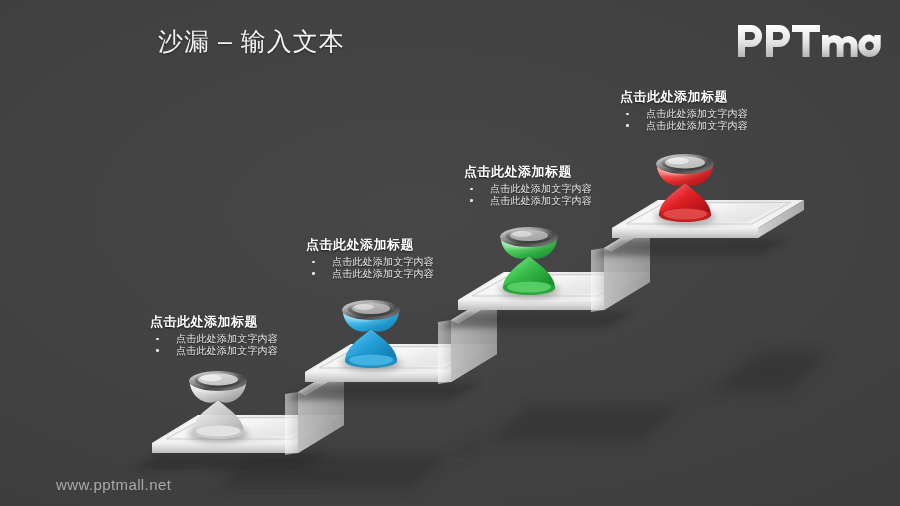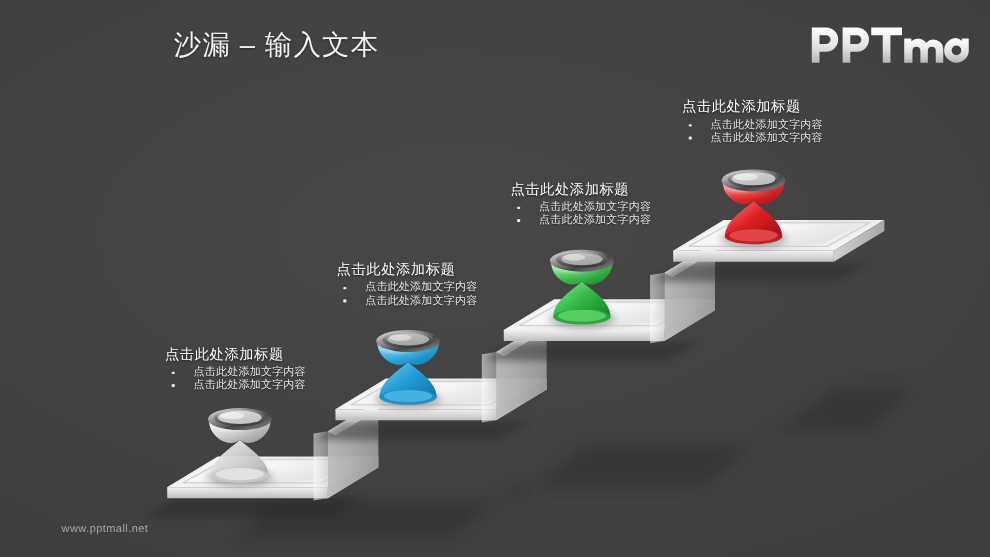--- a/index.html
+++ b/index.html
@@ -23,33 +23,33 @@
     text-shadow:0 1px 2px rgba(0,0,0,.45);
     white-space:nowrap;
   }
   .logo{
     position:absolute;right:18px;top:22px;
     height:38px;display:flex;align-items:center;
   }
   .logo svg{display:block;}
   .footer{
     position:absolute;left:56px;top:476px;
-    font-size:10px;color:#a9a9a9;letter-spacing:.4px;
+    font-size:15px;color:#a9a9a9;letter-spacing:.4px;
   }
 
   
   #stage{position:absolute;left:0;top:0;width:900px;height:506px;}
   #stage svg{position:absolute;left:0;top:0;}
 
   
   .label{
     position:absolute;color:#ffffff;white-space:nowrap;
   }
   .label .head{
-    font-size:13px;font-weight:400;line-height:17px;
+    font-size:13px;font-weight:700;line-height:17px;
     color:#ffffff;text-shadow:0 1px 2px rgba(0,0,0,.6);
     letter-spacing:.5px;
   }
   .label ul{
     list-style:none;margin:3px 0 0 0;padding:0;
   }
   .label li{
     font-size:10px;line-height:11.5px;color:#e9e9e9;
     letter-spacing:.2px;position:relative;padding-left:26px;
     text-shadow:0 1px 1px rgba(0,0,0,.55);

